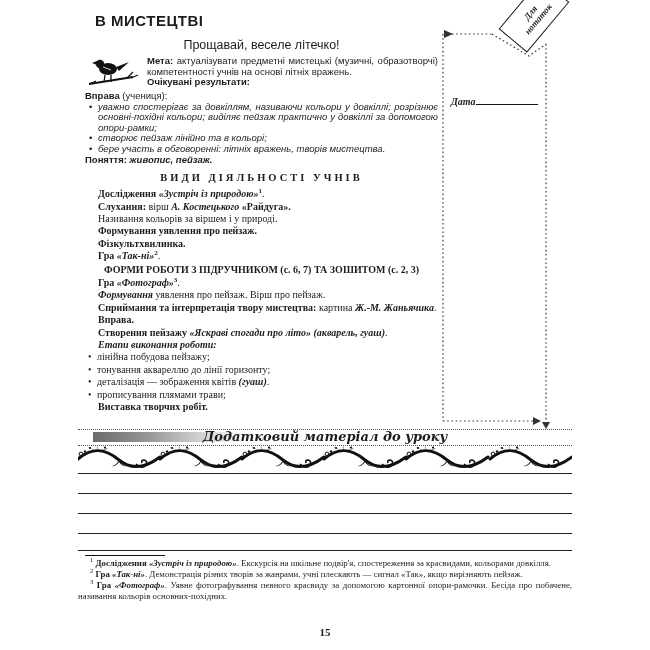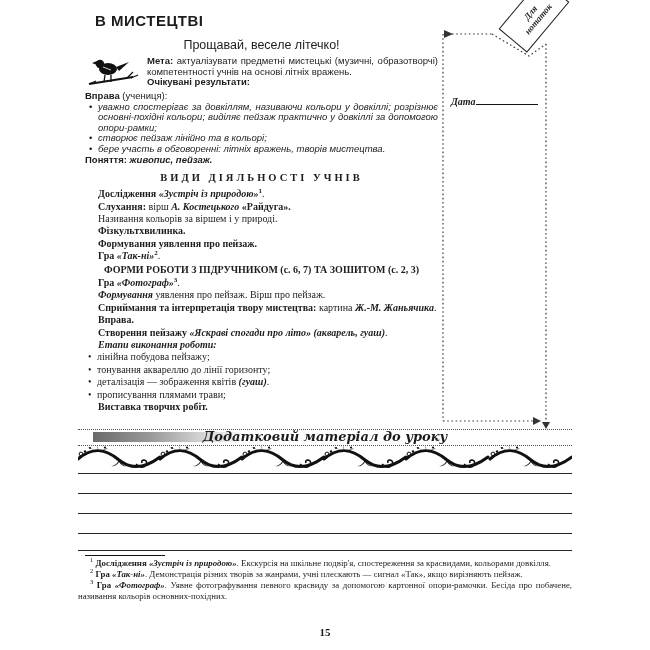--- a/index.html
+++ b/index.html
@@ -88,22 +88,22 @@
       </ul>
       <p><span class="b">Поняття:</span><span class="i"> живопис, пейзаж.</span></p>
     </div>
 
     <h3 class="act-heading">ВИДИ ДІЯЛЬНОСТІ УЧНІВ</h3>
 
     <div class="serif-body">
       <p><span class="b">Дослідження </span><span class="bi">«Зустріч із природою»</span><sup class="b">1</sup><span>.</span></p>
       <p><span class="b">Слухання: </span><span>вірш </span><span class="i">А. Костецького </span><span class="b">«Райдуга».</span></p>
       <p>Називання кольорів за віршем і у природі.</p>
+      <p class="b">Формування уявлення про пейзаж.</p>
       <p class="b">Фізкультхвилинка.</p>
-      <p class="b">Формування уявлення про пейзаж.</p>
       <p><span class="b">Гра </span><span class="bi">«Так-ні»</span><sup class="b">2</sup><span>.</span></p>
       <p class="center b">ФОРМИ РОБОТИ З ПІДРУЧНИКОМ (с. 6, 7) ТА ЗОШИТОМ (с. 2, 3)</p>
       <p><span class="b">Гра </span><span class="bi">«Фотограф»</span><sup class="b">3</sup><span>.</span></p>
       <p><span class="bi">Формування</span><span> уявлення про пейзаж. Вірш про пейзаж.</span></p>
       <p><span class="b">Сприймання та інтерпретація твору мистецтва: </span><span>картина </span><span class="i">Ж.-М. Жаньячика</span><span>.</span></p>
       <p class="b">Вправа.</p>
       <p><span class="b">Створення пейзажу </span><span class="bi">«Яскраві спогади про літо» </span><span class="i">(акварель, гуаш)</span><span>.</span></p>
       <p class="bi">Етапи виконання роботи:</p>
       <ul class="stages">
         <li>лінійна побудова пейзажу;</li>

